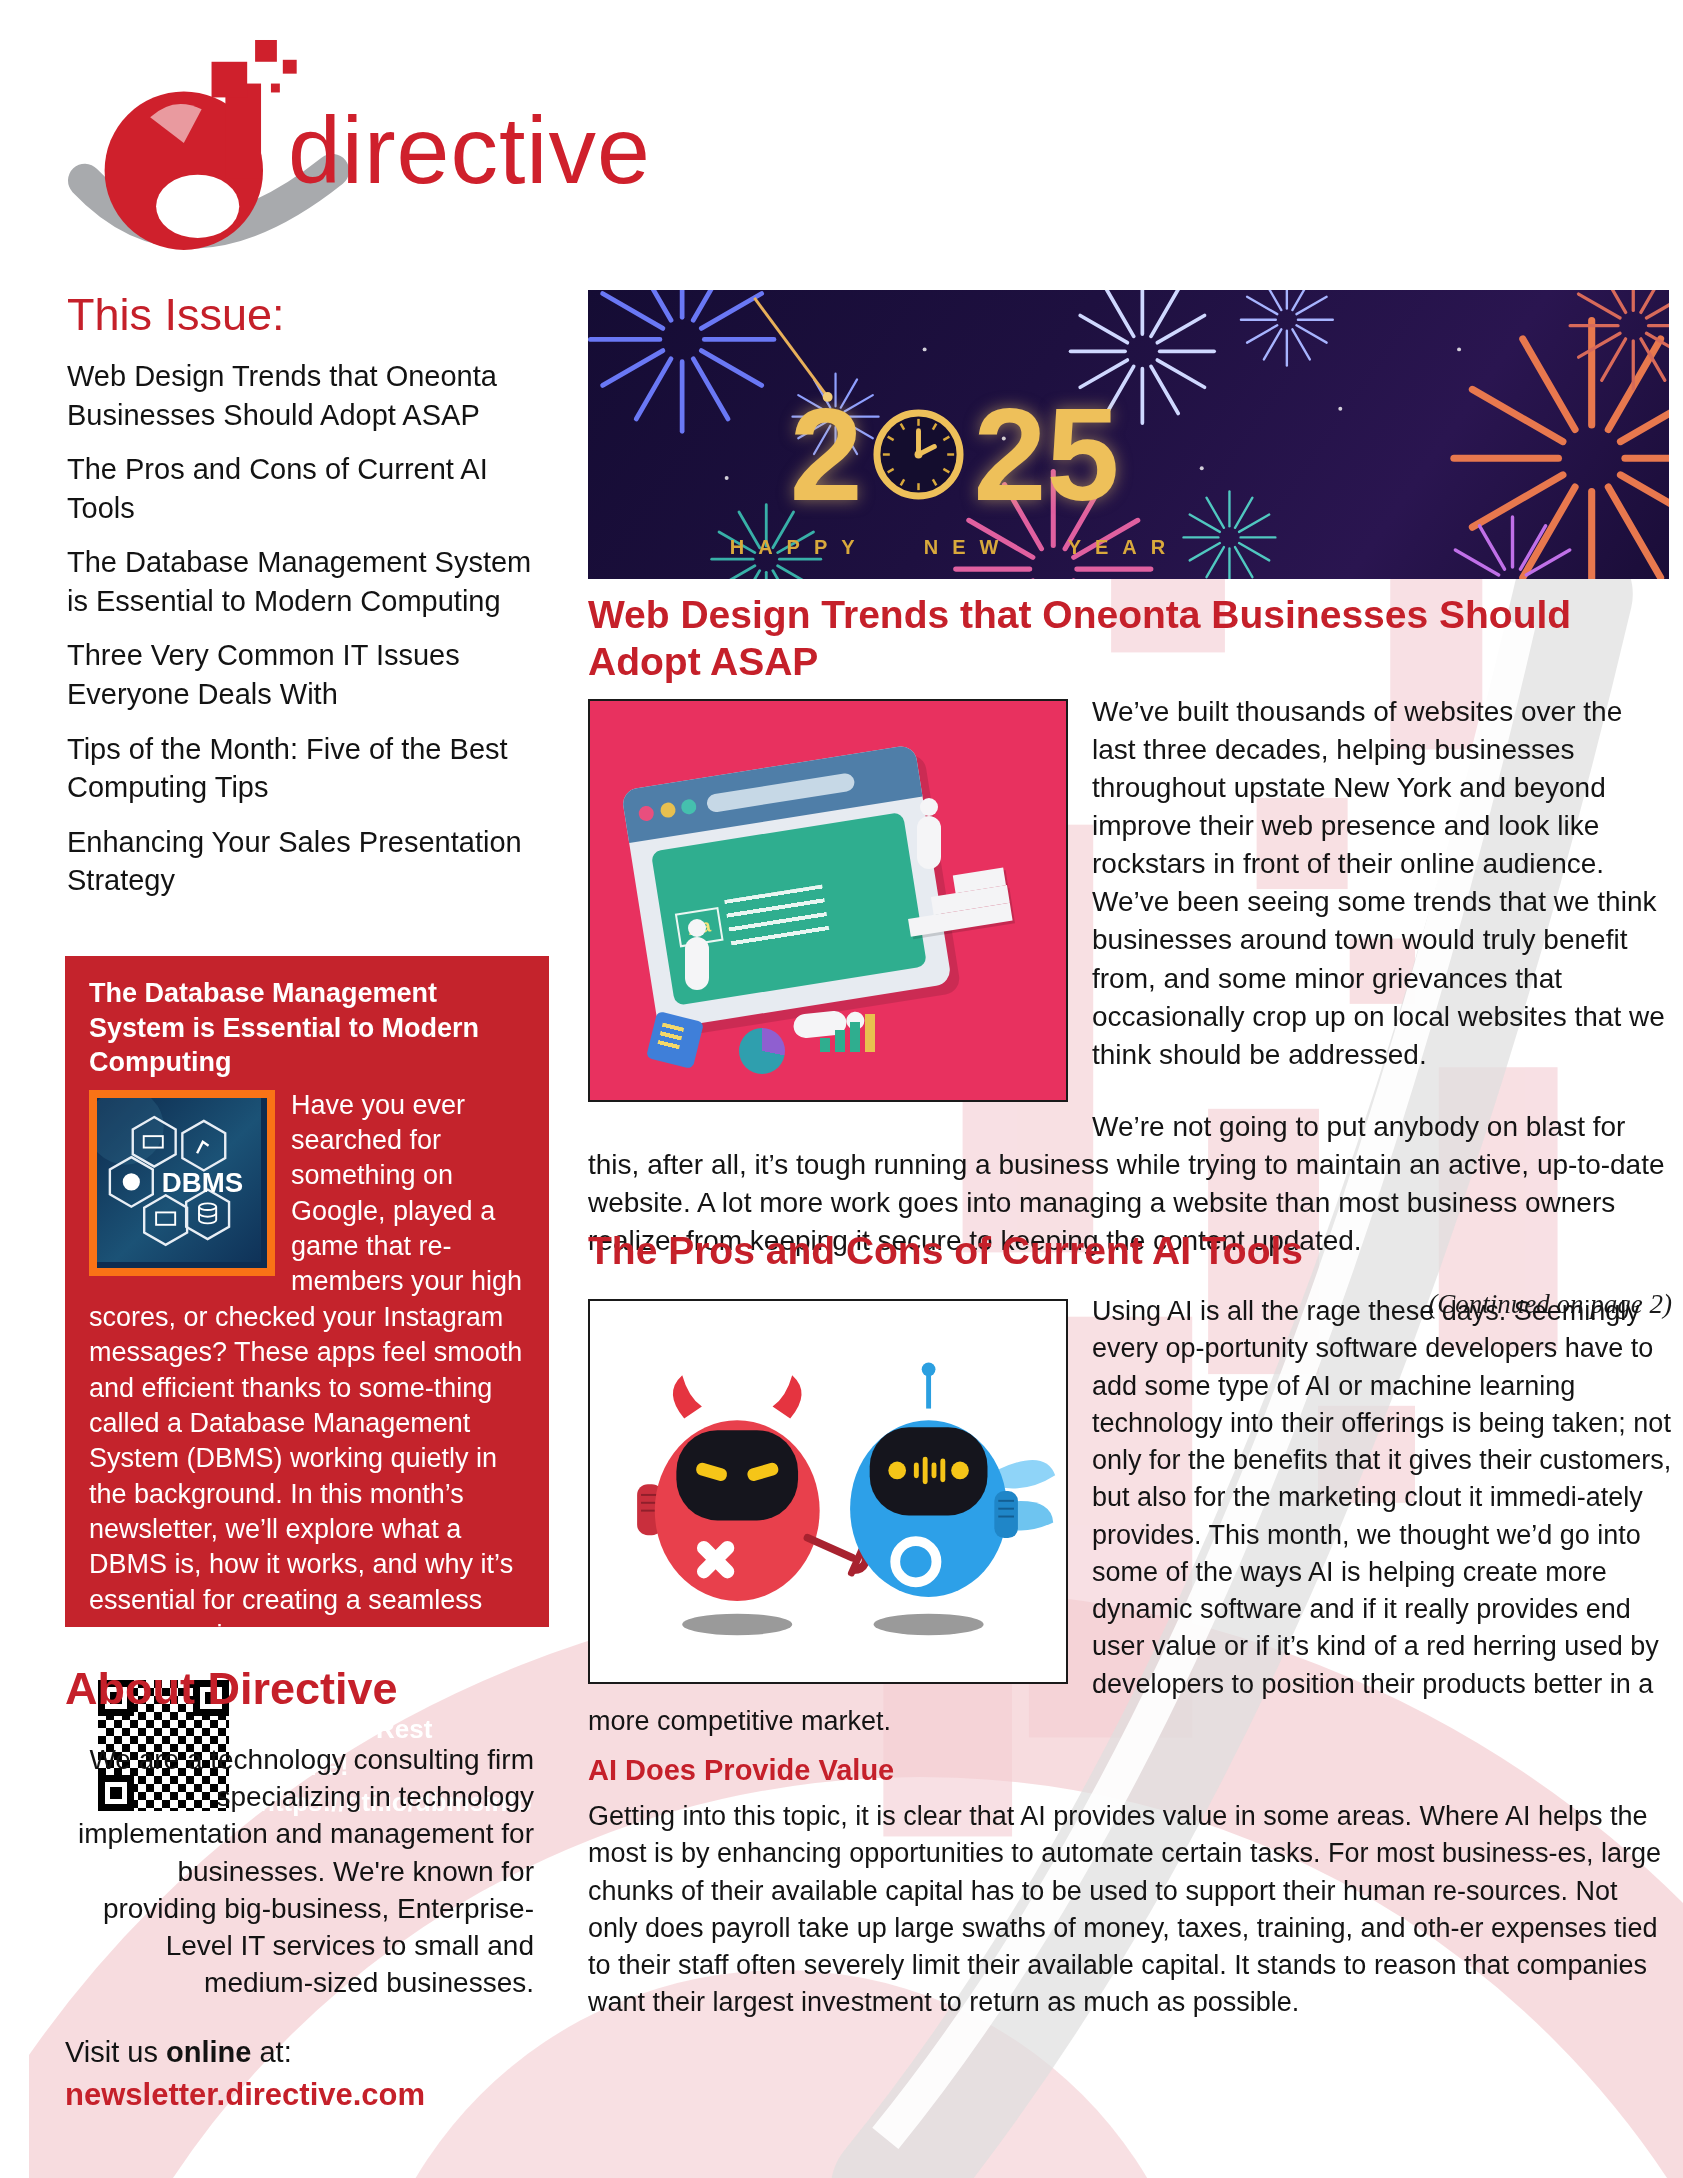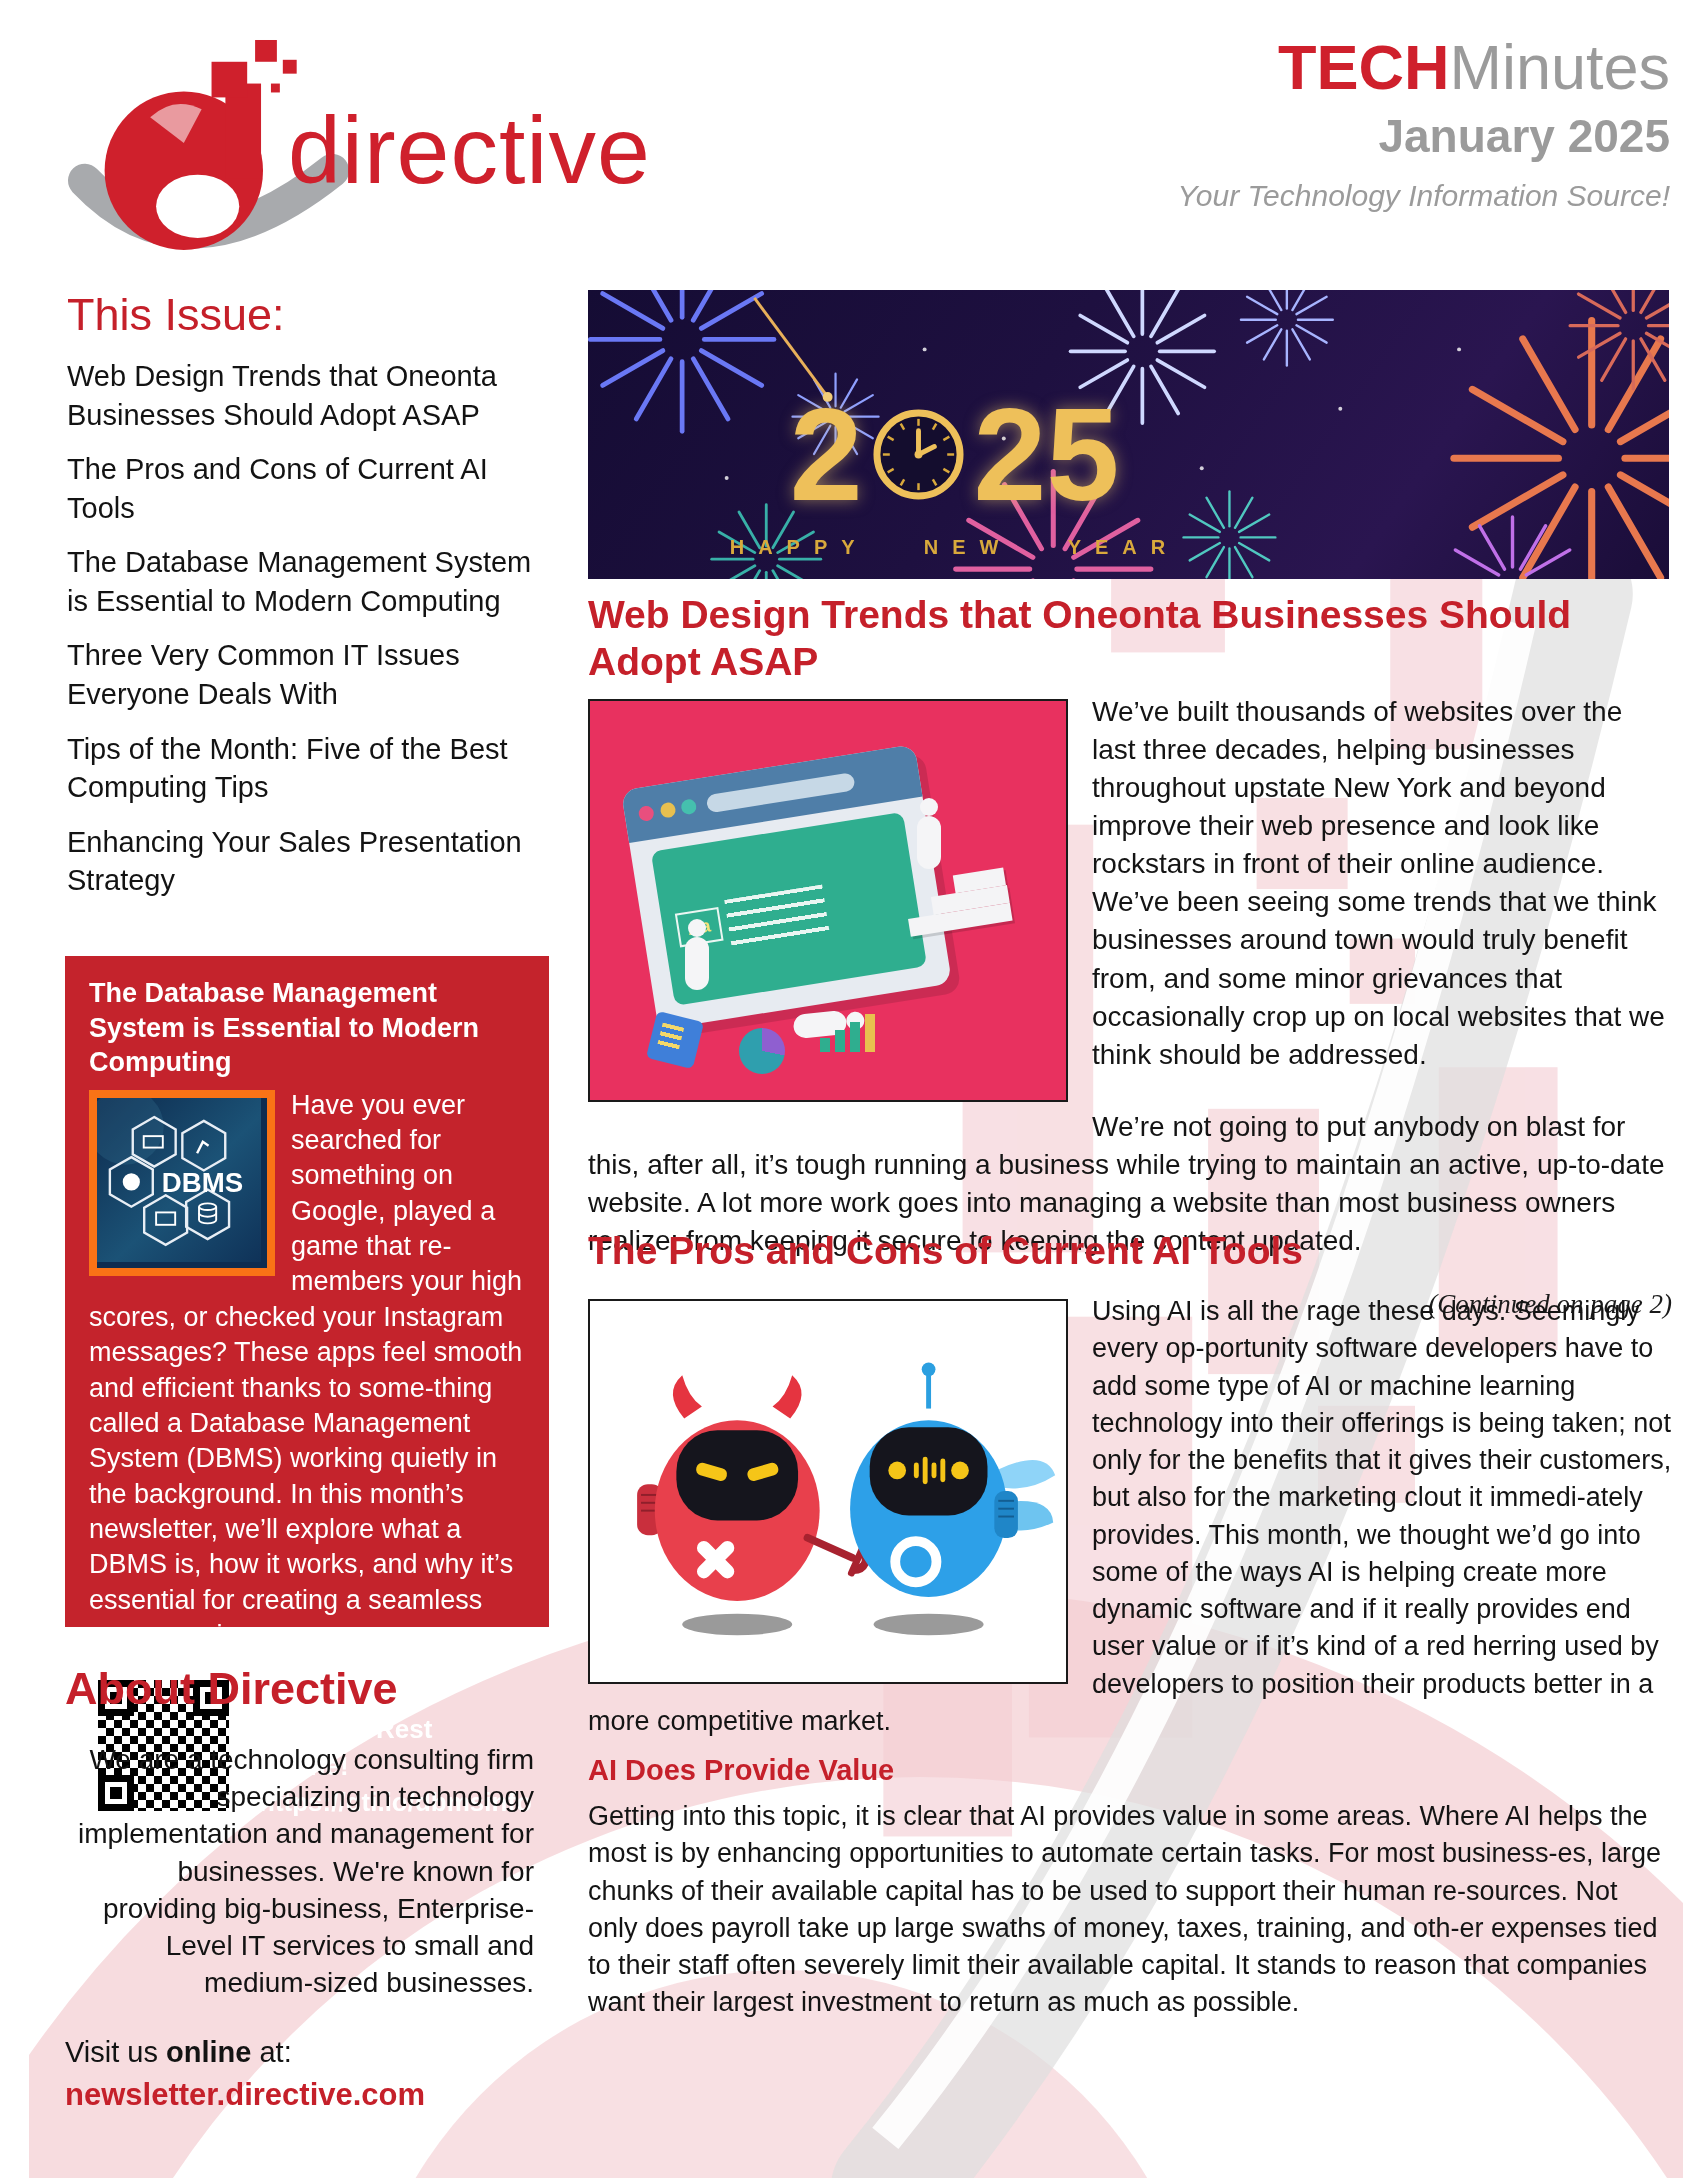--- a/index.html
+++ b/index.html
@@ -145,25 +145,20 @@
     <rect x="160" y="62" width="36" height="96" fill="#cf202c"></rect>
     <g fill="#cf202c">
       <rect x="146" y="40" width="36" height="36"></rect>
       <rect x="190" y="18" width="22" height="22"></rect>
       <rect x="218" y="38" width="14" height="14"></rect>
       <rect x="206" y="62" width="9" height="9"></rect>
     </g>
   </svg>
   <div class="logo-word">directive</div>
 
-  <div class="masthead">
-    <div class="m1"><span class="bold">TECH</span><span class="light">Minutes</span></div>
-    <div class="m2">January 2025</div>
-    <div class="m3">Your Technology Information Source!</div>
-  </div>
 
   <div class="this-issue">
     <div class="ti-title">This Issue:</div>
     <div class="ti-item">Web Design Trends that Oneonta Businesses Should Adopt ASAP</div>
     <div class="ti-item">The Pros and Cons of Current AI Tools</div>
     <div class="ti-item">The Database Management System is Essential to Modern Computing</div>
     <div class="ti-item">Three Very Common IT Issues Everyone Deals With</div>
     <div class="ti-item">Tips of the Month: Five of the Best Computing Tips</div>
     <div class="ti-item">Enhancing Your Sales Presentation Strategy</div>
   </div>

